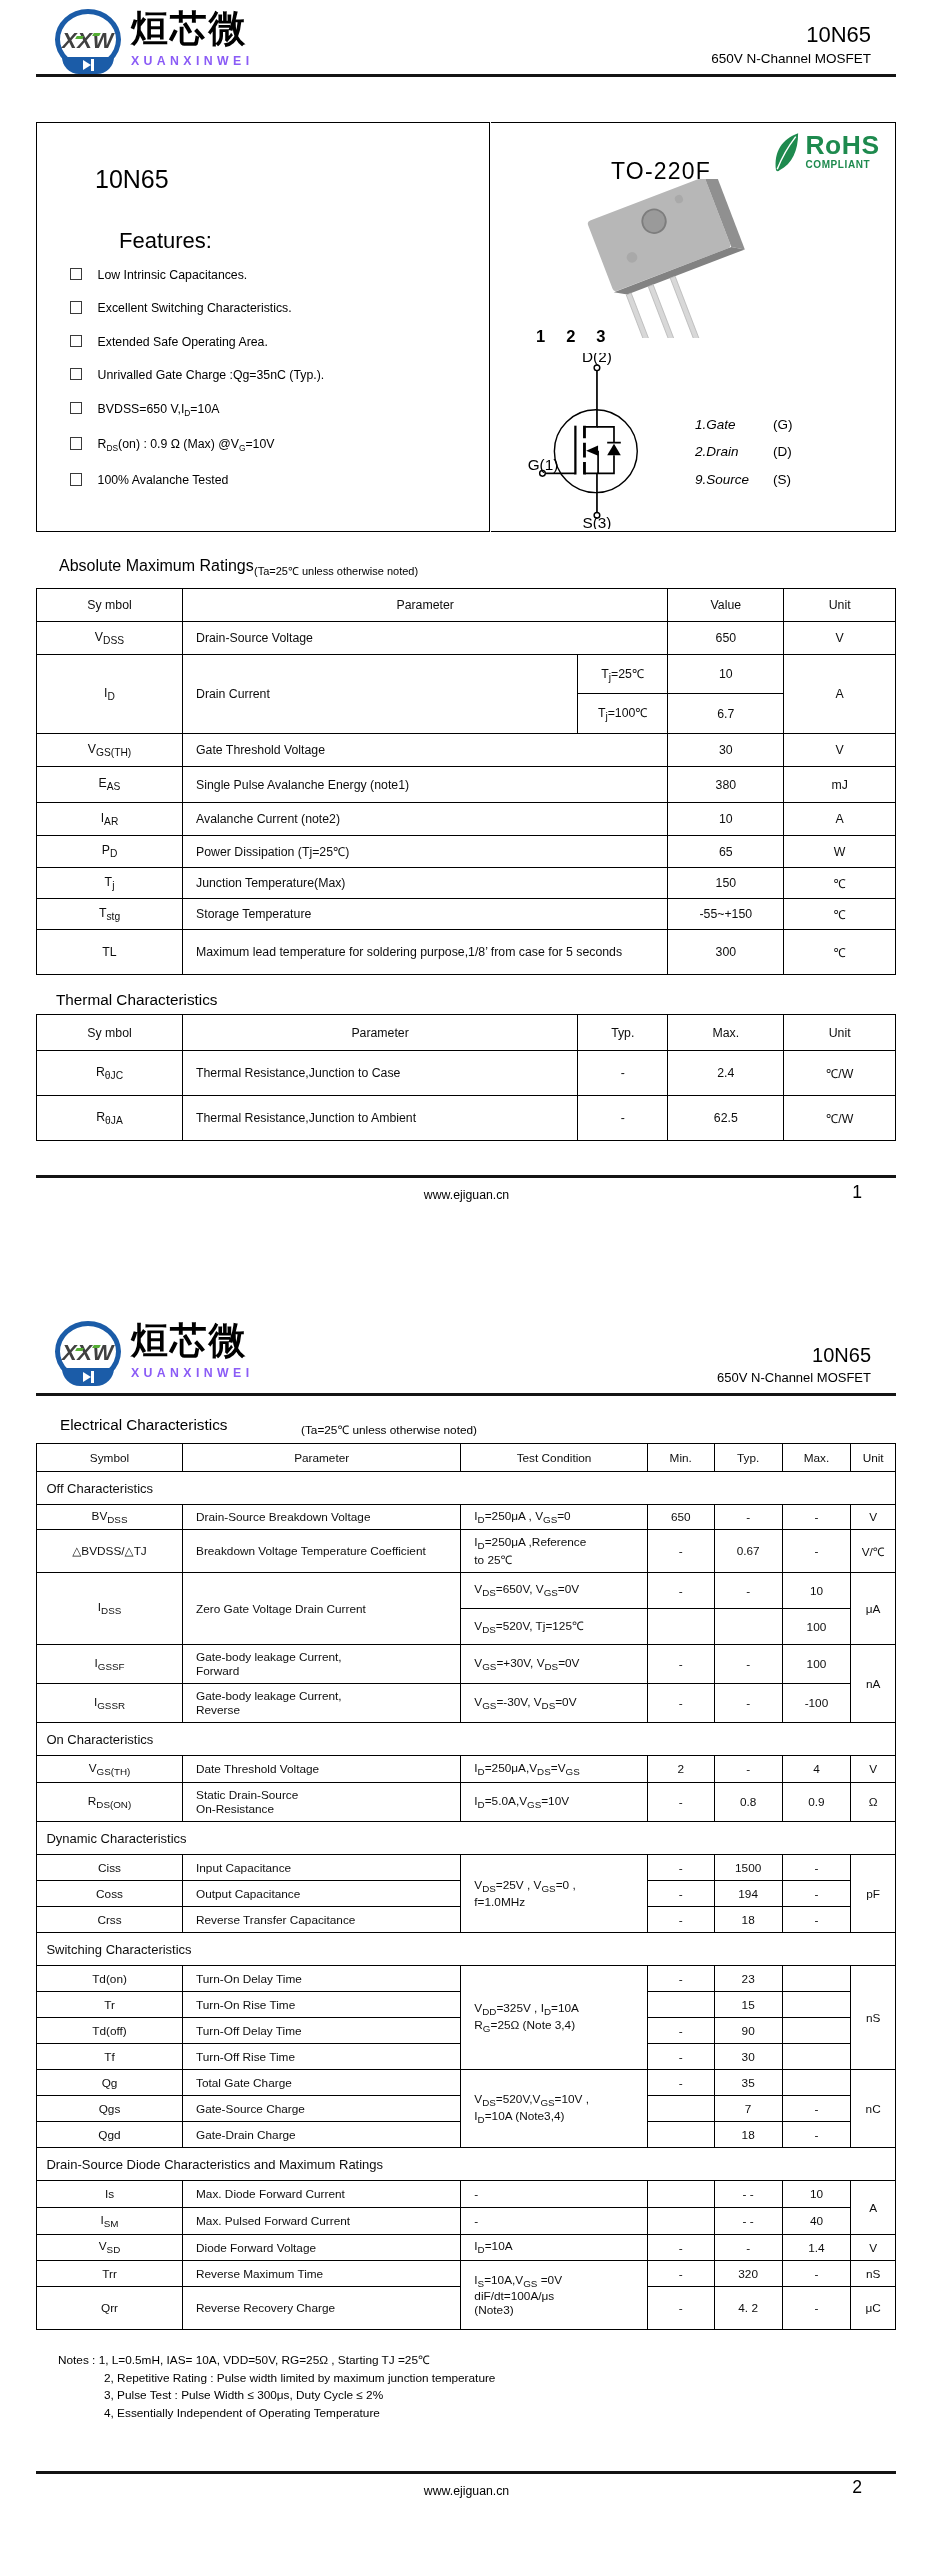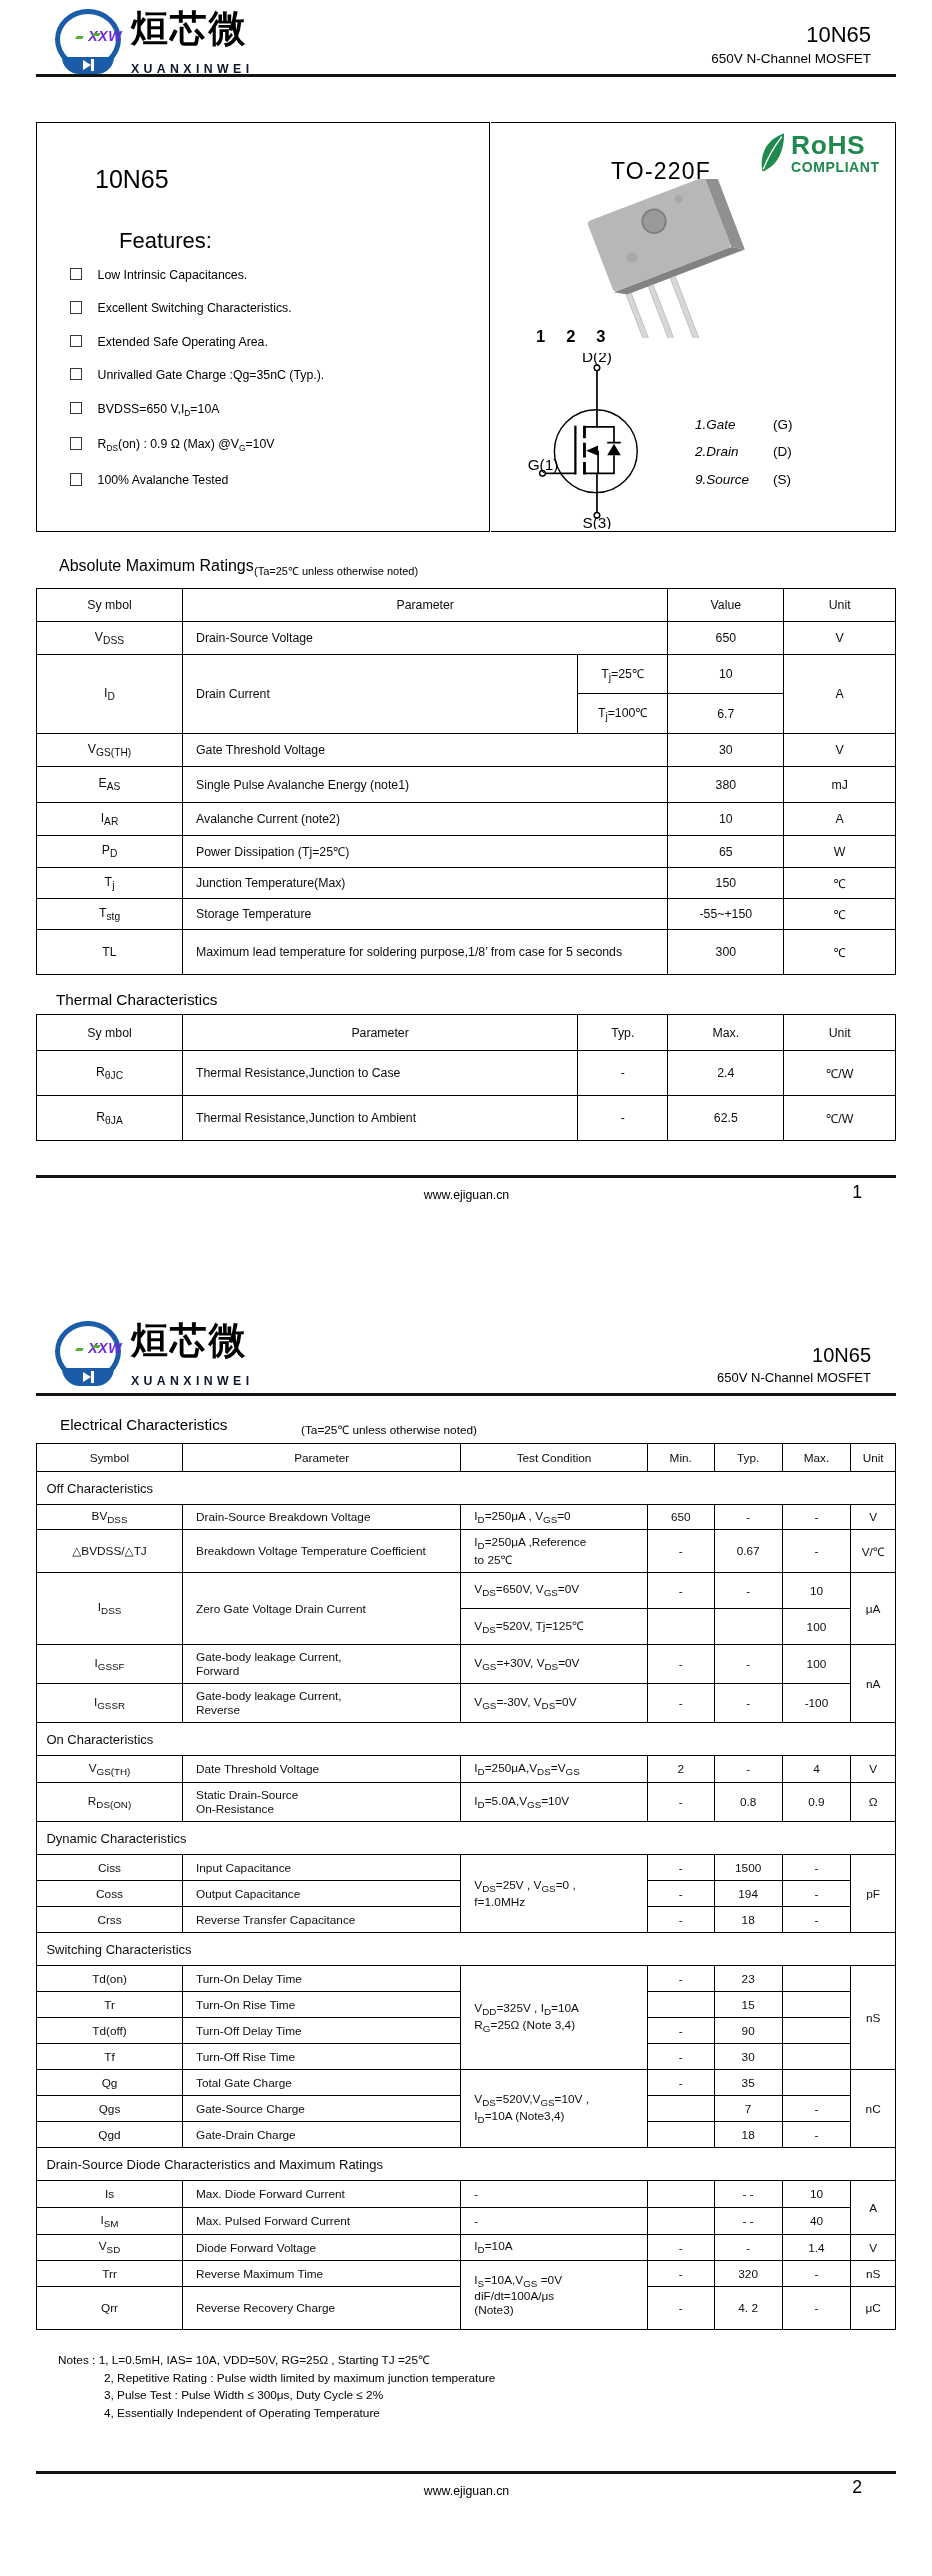--- a/index.html
+++ b/index.html
@@ -10,34 +10,34 @@
   }
 
   
   .logo { position:absolute; display:flex; align-items:flex-start; }
   .logo-mark { position:relative; width:71px; height:66px; flex:0 0 auto; }
   .logo-ellipse {
     position:absolute; left:1.2px; top:1.2px; width:66px; height:61px;
     border:5.3px solid #1b5ca8; border-radius:50%;
   }
   .logo-xxw {
-    position:absolute; left:0; top:20px; width:68px; text-align:right;
-    font-size:14px; font-weight:700; font-style:italic; color:#6d28d9; letter-spacing:0.6px;
+    position:absolute; left:0; top:20px; width:68px; text-align:center;
+    font-size:22px; font-weight:700; font-style:italic; color:#404040; letter-spacing:0.6px;
   }
   .ga { position:absolute; width:7px; height:2.9px; background:#54ae33; transform:skewX(-30deg); }
   .ga1 { left:22px; top:28px; } .ga2 { left:39px; top:25px; }
   .logo-band {
     position:absolute; left:8.2px; bottom:0px; width:52px; height:17.6px; background:#1b5ca8;
     border-radius:0 0 26px 26px; display:flex; align-items:center; justify-content:center;
   }
   .diode-tri { width:0; height:0; border-left:8.8px solid #fff; border-top:5.3px solid transparent; border-bottom:5.3px solid transparent; }
   .diode-bar { width:2.4px; height:11.8px; background:#fff; margin-left:0.6px; }
   .logo-text { margin-left:5.9px; }
   .logo-cn { font-size:37px; font-weight:700; color:#000; letter-spacing:1.8px; line-height:42px; }
-  .logo-en { font-size:12.3px; font-weight:600; color:#0f172a; letter-spacing:4.4px; margin-top:12px; }
+  .logo-en { font-size:12.3px; font-weight:600; color:#8b5cf6; letter-spacing:4.4px; margin-top:4px; }
 
   .hdr-part { position:absolute; right:62px; text-align:right; font-size:22px; color:#000; }
   .hdr-sub  { position:absolute; right:62px; text-align:right; font-size:13.5px; color:#000; }
   .rule { position:absolute; left:36px; width:860px; height:2.9px; background:#141414; }
 
   
   .box { position:absolute; top:122px; height:410px; border:1.8px solid #000; }
   .box-left  { left:36px;  width:454px; }
   .box-right { left:491px; width:405px; border-left:none; }
 
@@ -45,21 +45,21 @@
   .features-title { position:absolute; left:58px; top:105px; font-size:22px; color:#000;margin-left:24px; }
   .features { position:absolute; left:33px; top:145px; list-style:none; }
   .features li { display:flex; margin-bottom:19.4px; font-size:12.3px; color:#000; }
   .chk { width:12.3px; height:12.3px; border:1.2px solid #3a3a3a; margin-right:15.3px; flex:0 0 auto; }
   .features sub, .cell sub { font-size:0.68em; }
 
   .pkg-title { position:absolute; left:120px; top:35px; font-size:23px; letter-spacing:1.2px; color:#000; }
   .rohs { position:absolute; right:15.3px; top:9.4px; display:flex; align-items:flex-start; }
   .rohs-txt { margin-left:3px; }
   .rohs-big { font-size:26.4px; font-weight:800; color:#1e8a4e; line-height:27px; letter-spacing:0.6px; }
-  .rohs-sub { font-size:14px; font-weight:800; color:#1e8a4e; letter-spacing:0.6px; }
+  .rohs-sub { font-size:10px; font-weight:800; color:#1e8a4e; letter-spacing:0.6px; }
   .pins123 { position:absolute; left:45px; top:204px; font-size:16.5px; font-weight:700; letter-spacing:8.2px; color:#000; }
   .legend { position:absolute; left:204px; top:294px; font-size:13.5px; color:#000; }
   .legend-row { display:flex; margin-bottom:12.3px; }
   .legend-name { width:78px;font-style:italic; }
 
   
   .sect-title { position:absolute; font-size:16px; color:#000; }
   .sect-cond  { position:absolute; font-size:11px; color:#000; }
 
   

